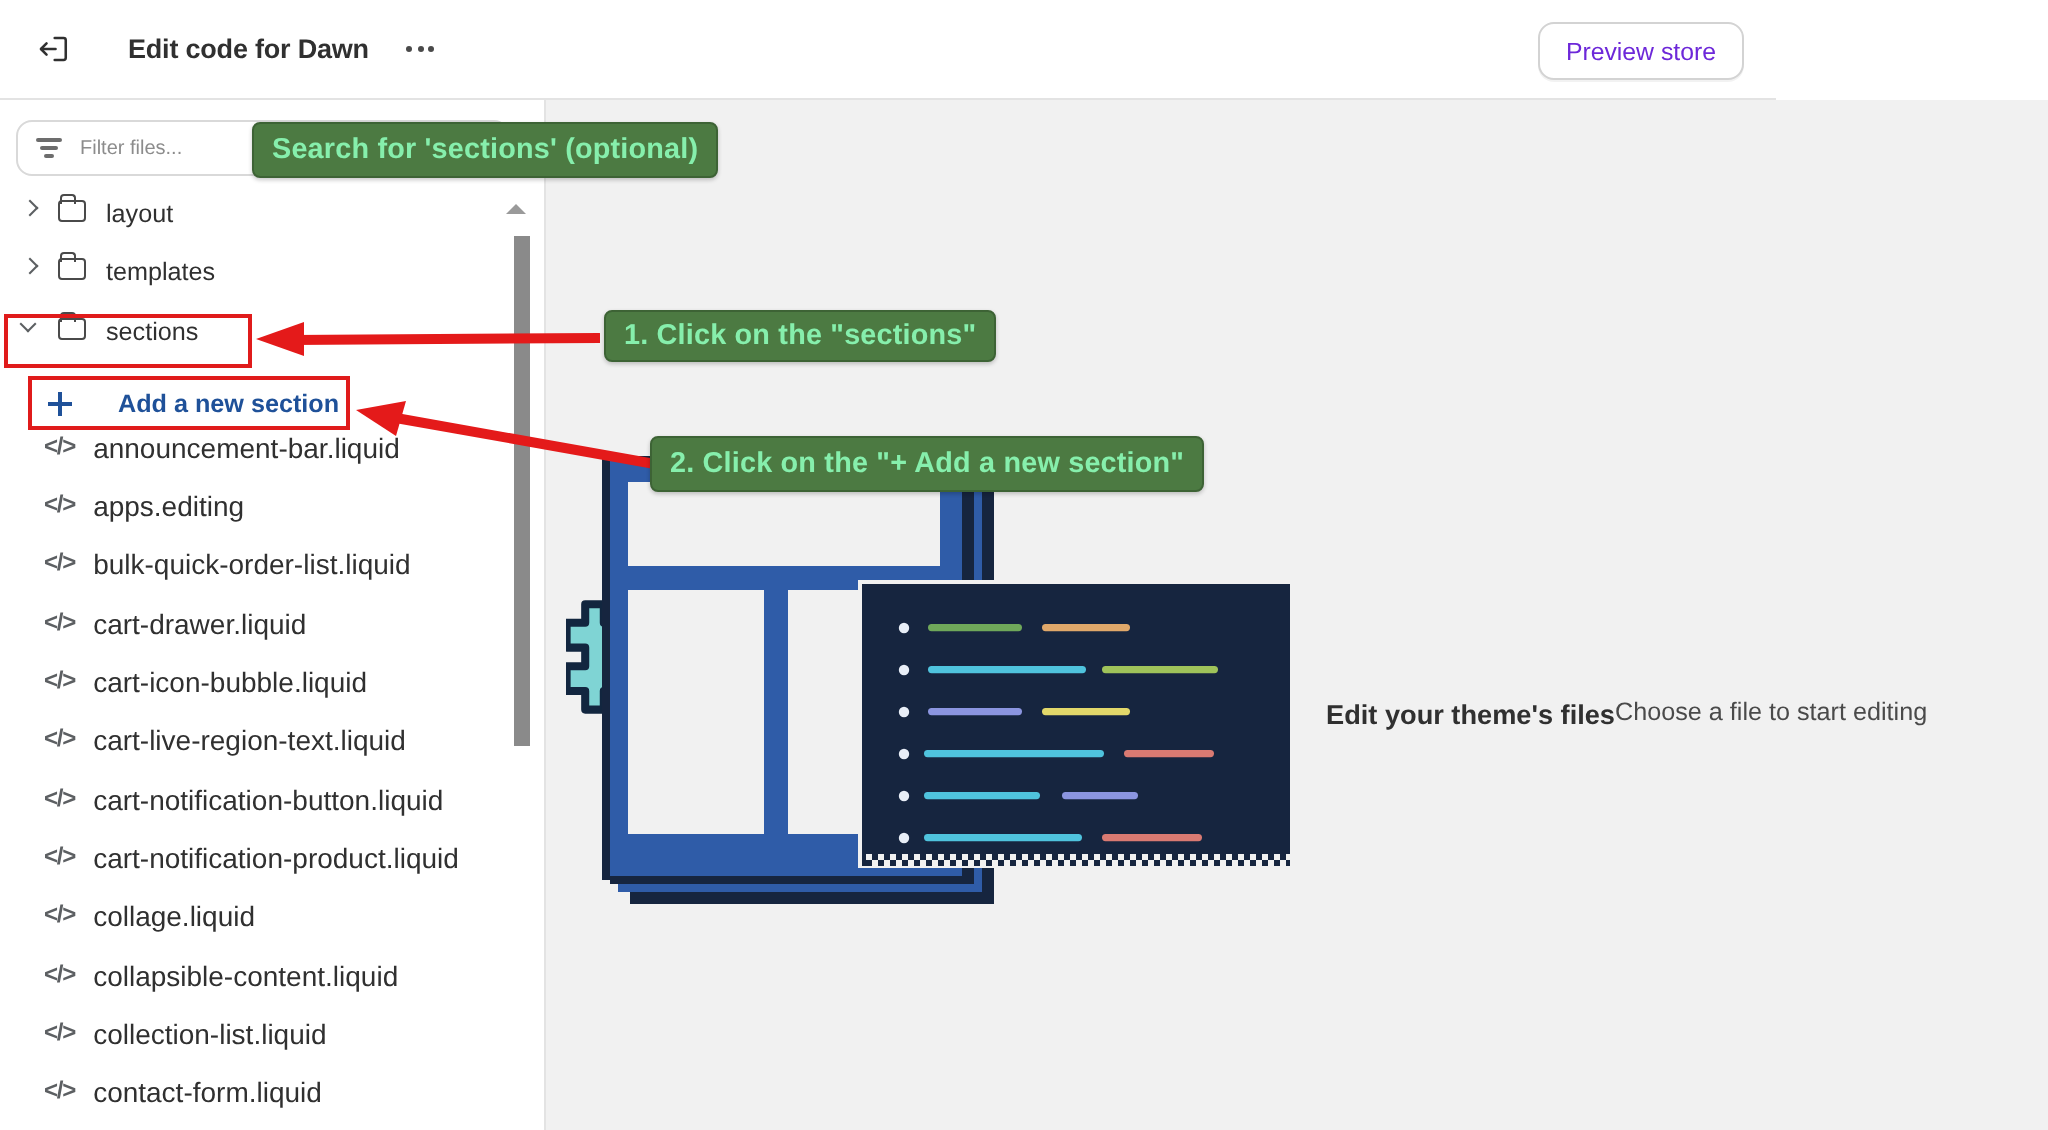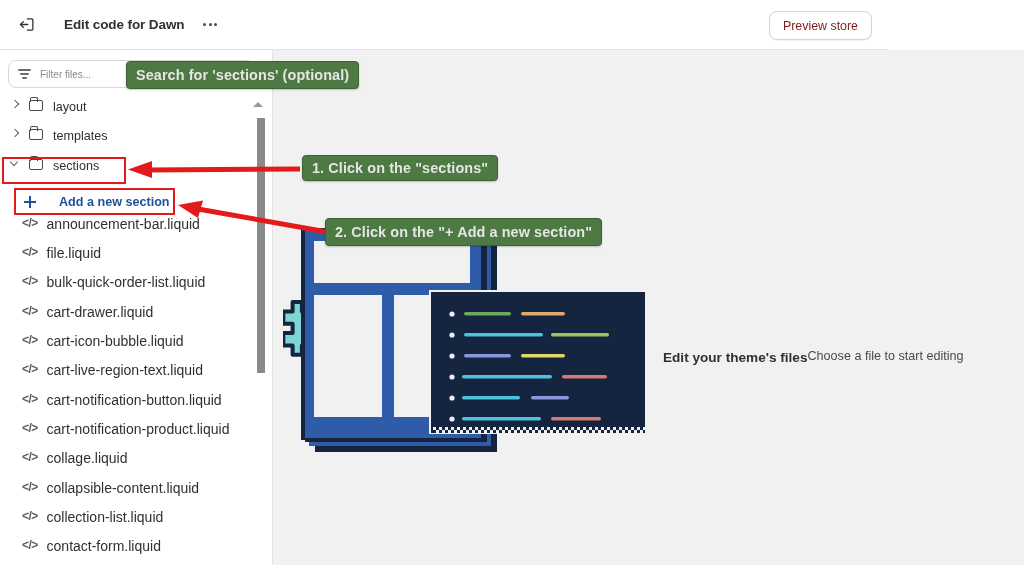--- a/index.html
+++ b/index.html
@@ -56,21 +56,21 @@
   }
   #preview-store {
     position: absolute; right: 16px; top: 11px;
     height: 29px;
     padding: 0 13px;
     display: flex; align-items: center;
     background: #ffffff;
     border: 1px solid #d3d3d3;
     border-radius: 8px;
     font-size: 12.4px;
-    color: #7f1d1d;
+    color: #6d28d9;
     font-weight: 500;
     cursor: pointer;
     box-shadow: 0 1px 0 rgba(0,0,0,0.05);
   }
 
   
   #sidebar {
     position: absolute; left: 0; top: 50px;
     width: 272px; height: 515px;
     background: #ffffff;
@@ -237,21 +237,21 @@
     font-size: 12.6px;
     color: #4a4a4a;
   }
 
   
   .callout {
     position: absolute;
     background: #4c7a42;
     border: 1.5px solid #3d6335;
     border-radius: 4px;
-    color: #e5e5e5;
+    color: #86efac;
     font-size: 14.4px;
     font-weight: bold;
     display: flex; align-items: center;
     padding: 0 9px;
     white-space: nowrap;
     box-shadow: 0 1px 2px rgba(0,0,0,0.22);
     letter-spacing: 0.1px;
   }
   #callout-search { left: 126px; top: 61px; height: 28px; }
   #callout-1 { left: 302px; top: 155px; height: 26px; }
@@ -326,21 +326,21 @@
         <span class="plus-icon"></span>
         <span id="add-section-label">Add a new section</span>
       </div>
 
       <div class="row">
         <span class="code-icon">&lt;/&gt;</span>
         <span class="file-label">announcement-bar.liquid</span>
       </div>
       <div class="row">
         <span class="code-icon">&lt;/&gt;</span>
-        <span class="file-label">file.liquid</span>
+        <span class="file-label">apps.editing</span>
       </div>
       <div class="row">
         <span class="code-icon">&lt;/&gt;</span>
         <span class="file-label">bulk-quick-order-list.liquid</span>
       </div>
       <div class="row">
         <span class="code-icon">&lt;/&gt;</span>
         <span class="file-label">cart-drawer.liquid</span>
       </div>
       <div class="row">

